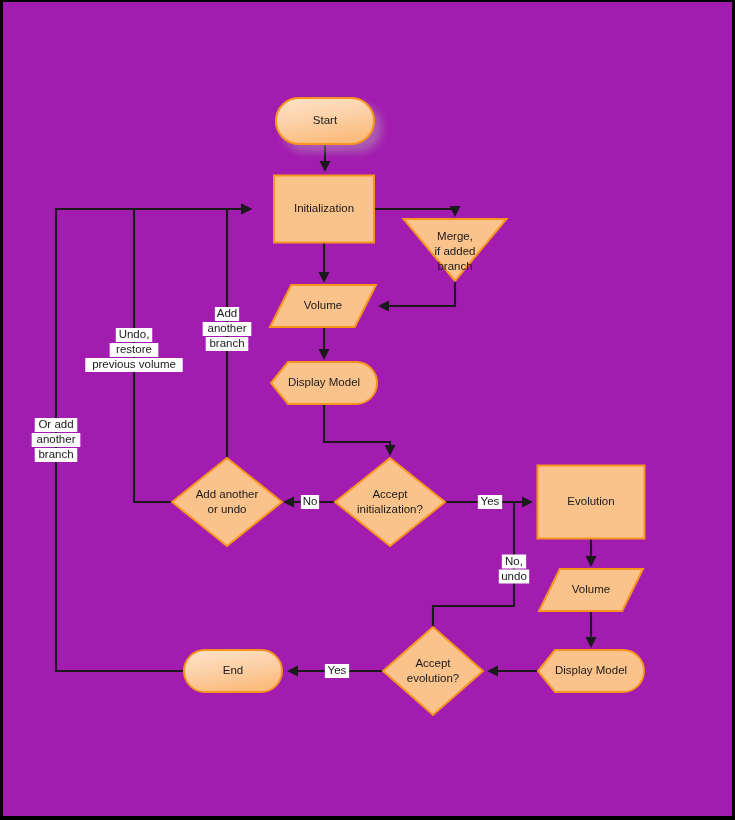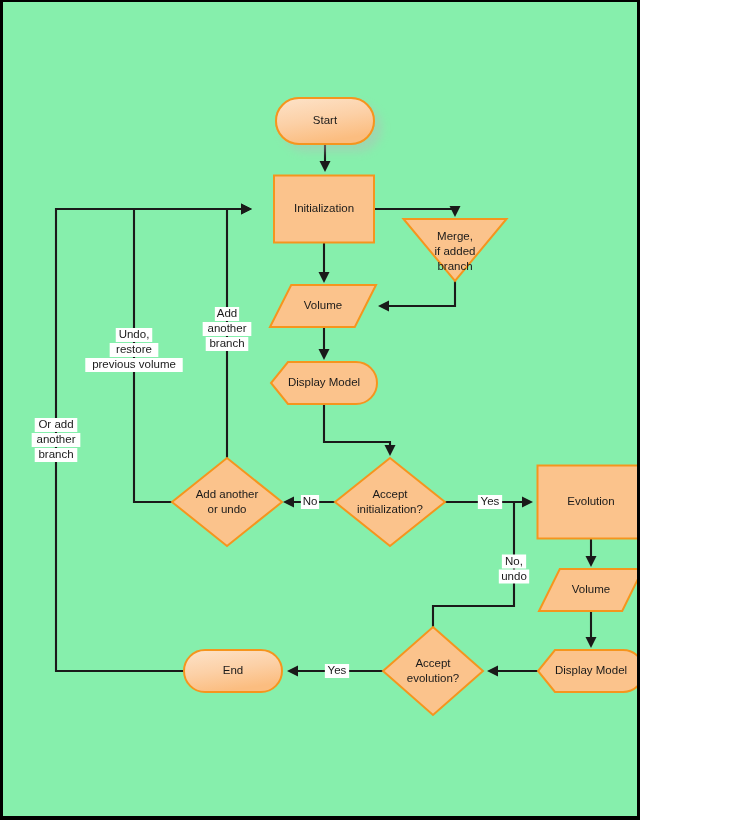--- a/index.html
+++ b/index.html
@@ -5,23 +5,23 @@
   html, body {
     margin: 0;
     padding: 0;
     background: #ffffff;
   }
   body {
     font-family: "Liberation Sans", sans-serif;
   }
   #canvas-frame {
     position: relative;
-    width: 640px;
+    width: 735px;
     height: 820px;
-    background: #86efac;
+    background: #a21caf;
     box-sizing: border-box;
     border-top: 2px solid #000000;
     border-left: 3px solid #000000;
     border-right: 3px solid #000000;
     border-bottom: 4px solid #000000;
     overflow: hidden;
   }
   #flow-svg {
     display: block;
     width: 729px;

